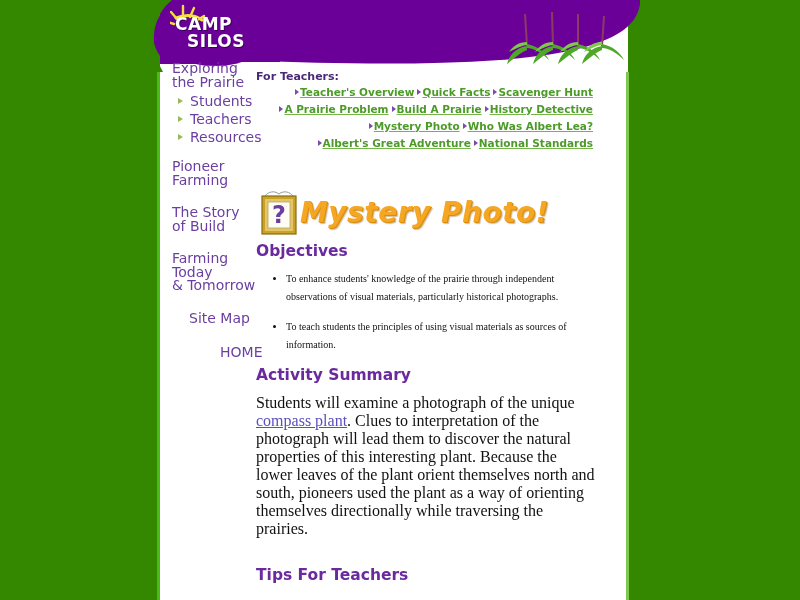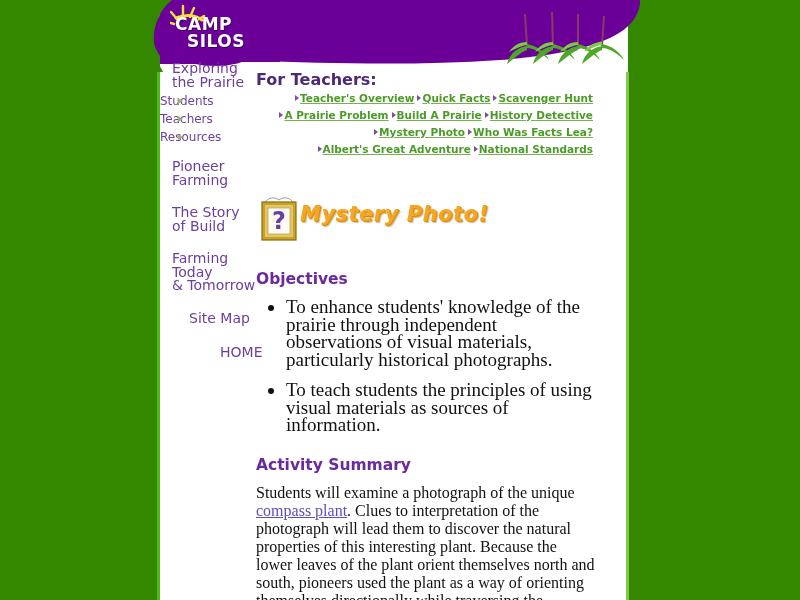--- a/index.html
+++ b/index.html
@@ -110,22 +110,23 @@
     line-height: 13.5px;
     margin-bottom: 4px;
     padding-left: 12px;
     cursor: pointer;
   }
   .nav-group.pad-1 { padding-left: 29px; }
   .nav-group.pad-2 { padding-left: 36px; margin-left: 24px; }
   .nav-group .gl { display: block; }
   .nav-sub {
     color: #6B3FA0;
-    font-size: 12px;
+    font-size: 14px;
     line-height: 11px;
+    padding-left: 30px;
     margin-top: 7px;
     position: relative;
     cursor: pointer;
   }
   .nav-sub .bullet {
     position: absolute;
     left: 18px;
     top: 2px;
     width: 0;
     height: 0;
@@ -142,21 +143,21 @@
     left: 256px;
     top: 70px;
     width: 340px;
     z-index: 6;
   }
 
   
   #teacher-nav-title {
     font-family: "DejaVu Sans", sans-serif;
     font-weight: bold;
-    font-size: 16px;
+    font-size: 11px;
     color: #4a2a78;
     margin-bottom: 3px;
   }
   #teacher-nav-rows { font-size: 0; }
   .tn-row {
     white-space: nowrap;
     line-height: 13px;
     margin-bottom: 0px;
     text-align: right;
   }
@@ -195,45 +196,44 @@
     width: 42px;
     height: 48px;
   }
   #title-word {
     position: absolute;
     left: 44px;
     top: 16px;
     font-family: "DejaVu Sans", sans-serif;
     font-weight: bold;
     font-style: italic;
-    font-size: 21px;
+    font-size: 28px;
     letter-spacing: 0.5px;
     color: #F5A623;
     text-shadow: 1px 1px 0 #d98e0b, 2px 2px 1px rgba(120,70,0,.35);
   }
 
   
   h2.sec {
     font-family: "DejaVu Sans", sans-serif;
     font-size: 15.5px;
     font-weight: bold;
     color: #6a2a9e;
-    margin-top: 22px;
     margin-bottom: 10px;
   }
   #h-objectives { }
 
   ul.obj {
     list-style: disc;
     margin: 0 0 0 30px;
     padding: 0;
   }
   ul.obj li {
     font-family: "Liberation Serif", serif;
-    font-size: 19px;
+    font-size: 10px;
     line-height: 17.5px;
     color: #111;
     margin-bottom: 13px;
   }
 
   p.body {
     font-family: "Liberation Serif", serif;
     font-size: 16px;
     line-height: 18px;
     color: #111;
@@ -371,21 +371,21 @@
     <div id="teacher-nav-title">For Teachers:</div>
 
     <div id="teacher-nav-rows">
       <div class="tn-row">
         <span class="tn-arrow"></span><a class="tn-link">Teacher's Overview</a><span class="tn-arrow"></span><a class="tn-link">Quick Facts</a><span class="tn-arrow"></span><a class="tn-link">Scavenger Hunt</a>
       </div>
       <div class="tn-row">
         <span class="tn-arrow"></span><a class="tn-link">A Prairie Problem</a><span class="tn-arrow"></span><a class="tn-link">Build A Prairie</a><span class="tn-arrow"></span><a class="tn-link">History Detective</a>
       </div>
       <div class="tn-row">
-        <span class="tn-arrow"></span><a class="tn-link">Mystery Photo</a><span class="tn-arrow"></span><a class="tn-link">Who Was Facts Lea?</a>
+        <span class="tn-arrow"></span><a class="tn-link">Mystery Photo</a><span class="tn-arrow"></span><a class="tn-link">Who Was Albert Lea?</a>
       </div>
       <div class="tn-row">
         <span class="tn-arrow"></span><a class="tn-link">Albert's Great Adventure</a><span class="tn-arrow"></span><a class="tn-link">National Standards</a>
       </div>
     </div>
 
     <div id="title-graphic">
       <svg id="frame-icon" viewBox="0 0 42 48">
         <path d="M21,6 C16,2 10,4 7,8" stroke="#999" stroke-width="1" fill="none"></path>
         <path d="M21,6 C26,2 32,4 35,8" stroke="#999" stroke-width="1" fill="none"></path>

